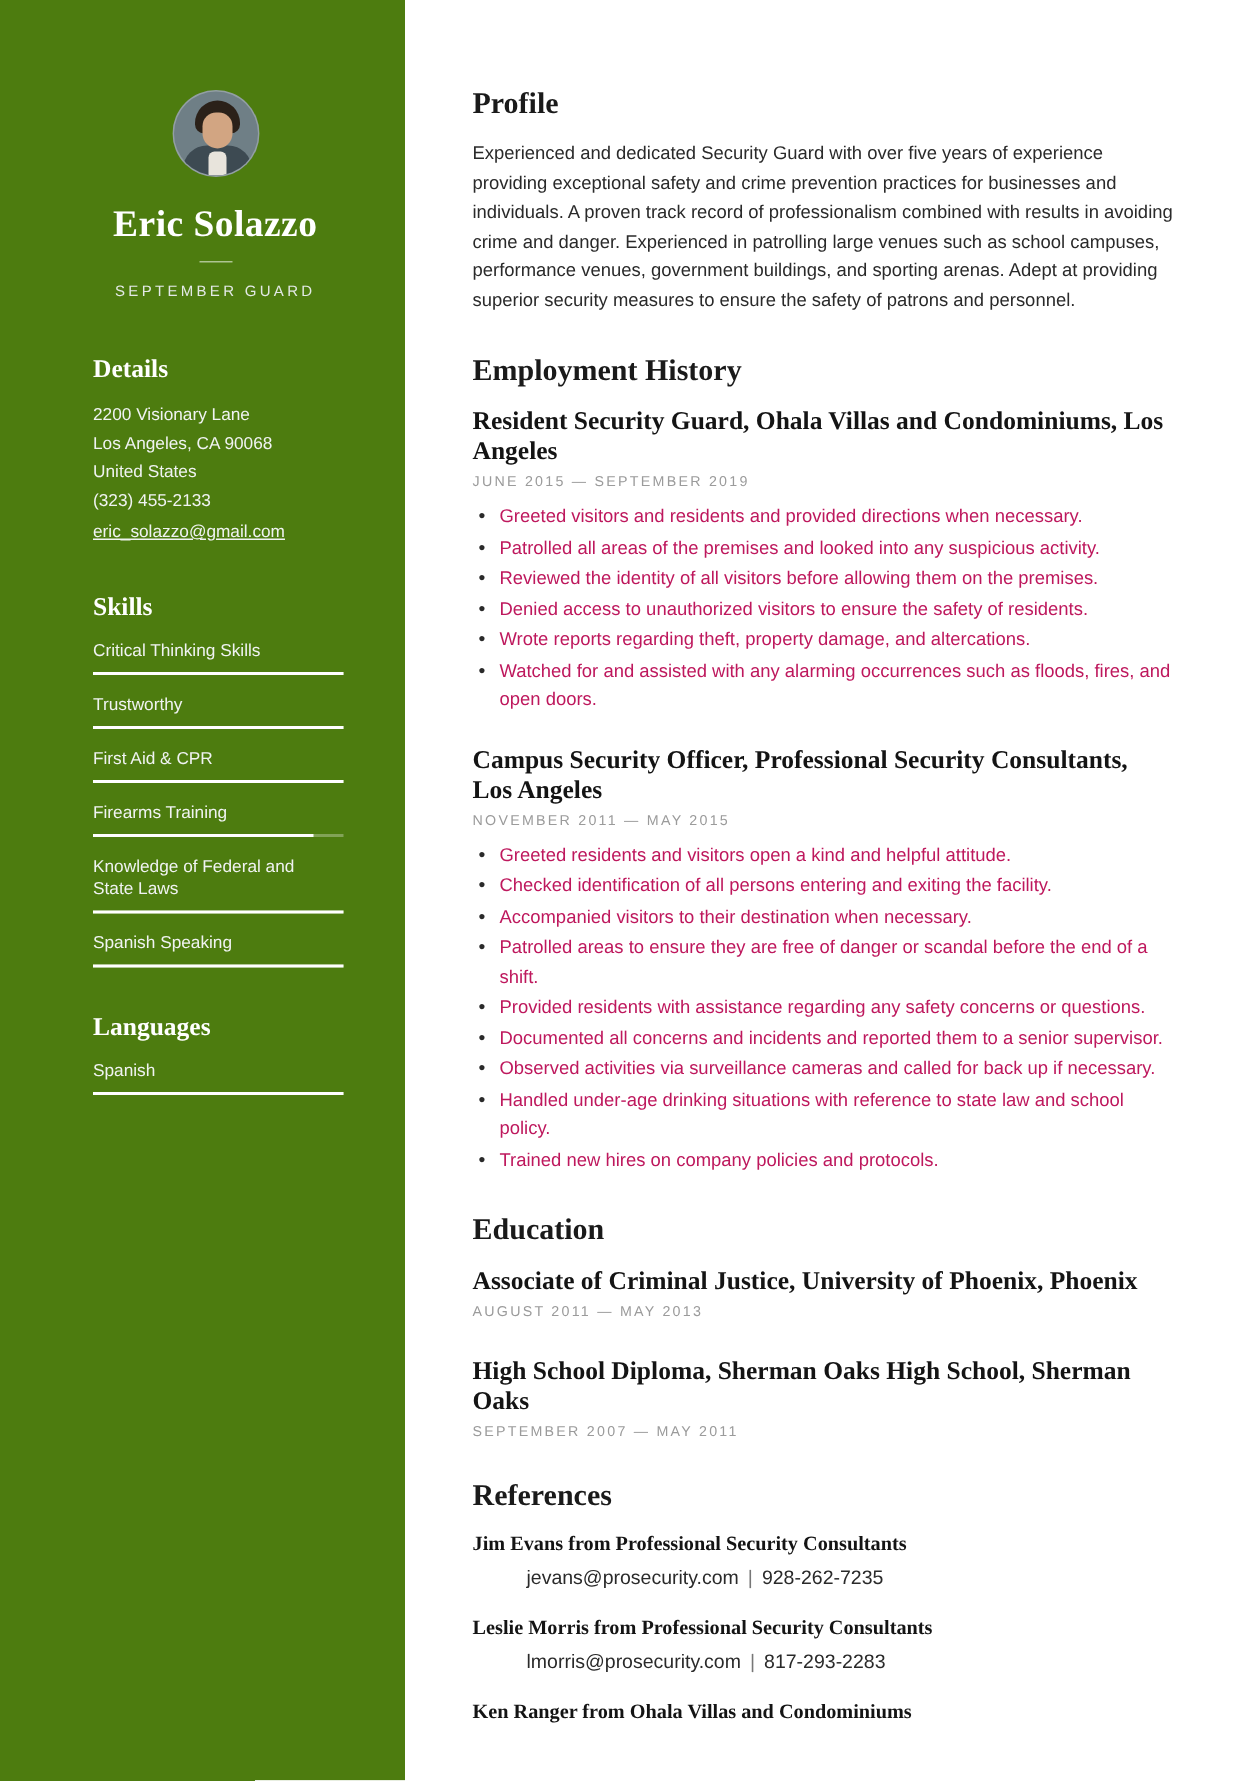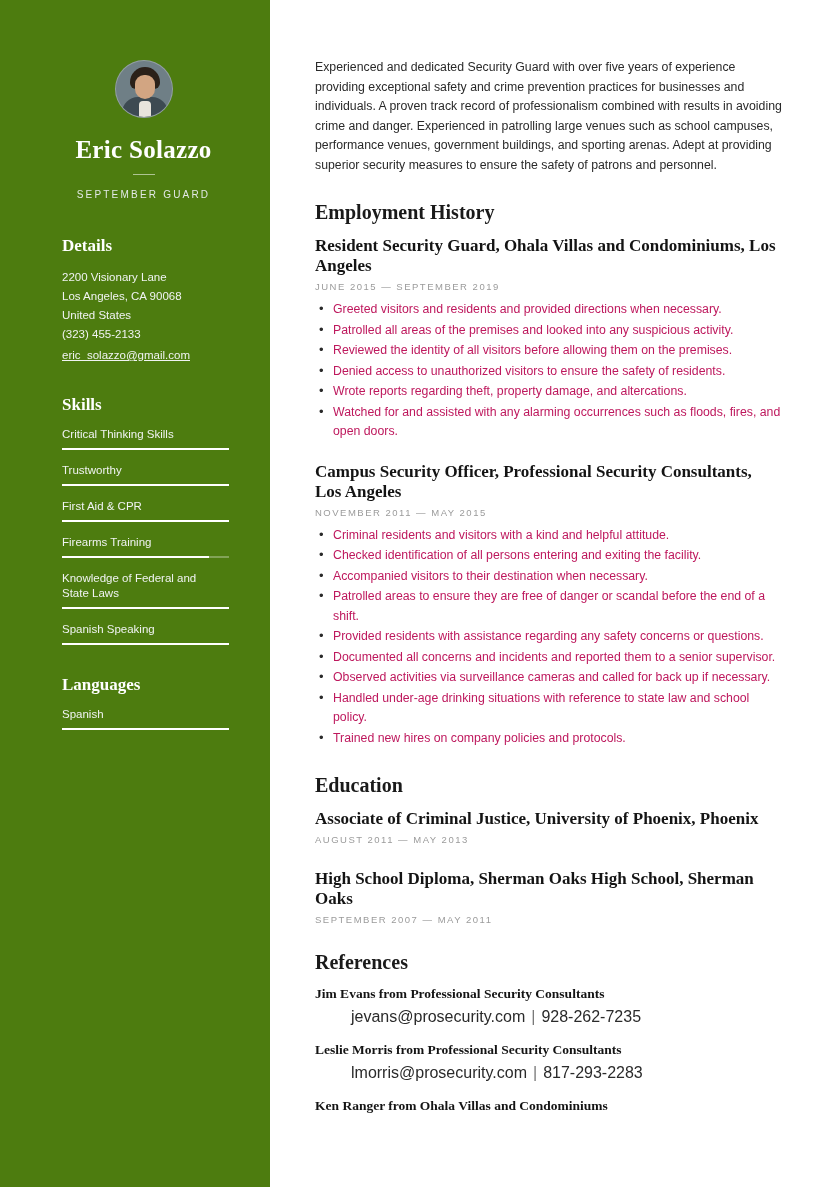--- a/index.html
+++ b/index.html
@@ -180,21 +180,21 @@
   .entry { margin-bottom: 18px; }
   .ref-entry { margin-bottom: 16px; }
   .ref-name {
     font-family: "Liberation Serif", serif;
     font-size: 13.5px;
     font-weight: 700;
     color: #141414;
     margin-bottom: 5px;
   }
   .ref-contact {
-    font-size: 16px;
+    font-size: 13px;
     line-height: 19px;
     color: #2a2a2a;
     padding-left: 36px;
   }
   .ref-sep { margin: 0 6px; color: #777; }
   .edu-spacer { height: 6px; }
 </style>
 </head>
 <body>
 
@@ -273,20 +273,21 @@
             <span style="width:100%"></span>
           </div>
       </div>
     </div>
 
   </aside>
 
   <main class="main">
 
     <section class="section">
+      <h2 class="sec-h">Profile</h2>
       <p class="para">Experienced and dedicated Security Guard with over five years of experience providing exceptional safety and crime prevention practices for businesses and individuals. A proven track record of professionalism combined with results in avoiding crime and danger. Experienced in patrolling large venues such as school campuses, performance venues, government buildings, and sporting arenas. Adept at providing superior security measures to ensure the safety of patrons and personnel.</p>
     </section>
 
     <section class="section">
       <h2 class="sec-h">Employment History</h2>
 
       <div>
         <div class="job-head">Resident Security Guard, Ohala Villas and Condominiums, Los Angeles</div>
         <div class="job-date">JUNE 2015 — SEPTEMBER 2019</div>
         <ul class="bullets">
@@ -296,21 +297,21 @@
           <li>Denied access to unauthorized visitors to ensure the safety of residents.</li>
           <li>Wrote reports regarding theft, property damage, and altercations.</li>
           <li>Watched for and assisted with any alarming occurrences such as floods, fires, and open doors.</li>
         </ul>
       </div>
 
       <div>
         <div class="job-head">Campus Security Officer, Professional Security Consultants, Los Angeles</div>
         <div class="job-date">NOVEMBER 2011 — MAY 2015</div>
         <ul class="bullets">
-          <li>Criminal residents and visitors with a kind and helpful attitude.</li>
+          <li>Greeted residents and visitors open a kind and helpful attitude.</li>
           <li>Checked identification of all persons entering and exiting the facility.</li>
           <li>Accompanied visitors to their destination when necessary.</li>
           <li>Patrolled areas to ensure they are free of danger or scandal before the end of a shift.</li>
           <li>Provided residents with assistance regarding any safety concerns or questions.</li>
           <li>Documented all concerns and incidents and reported them to a senior supervisor.</li>
           <li>Observed activities via surveillance cameras and called for back up if necessary.</li>
           <li>Handled under-age drinking situations with reference to state law and school policy.</li>
           <li>Trained new hires on company policies and protocols.</li>
         </ul>
       </div>

